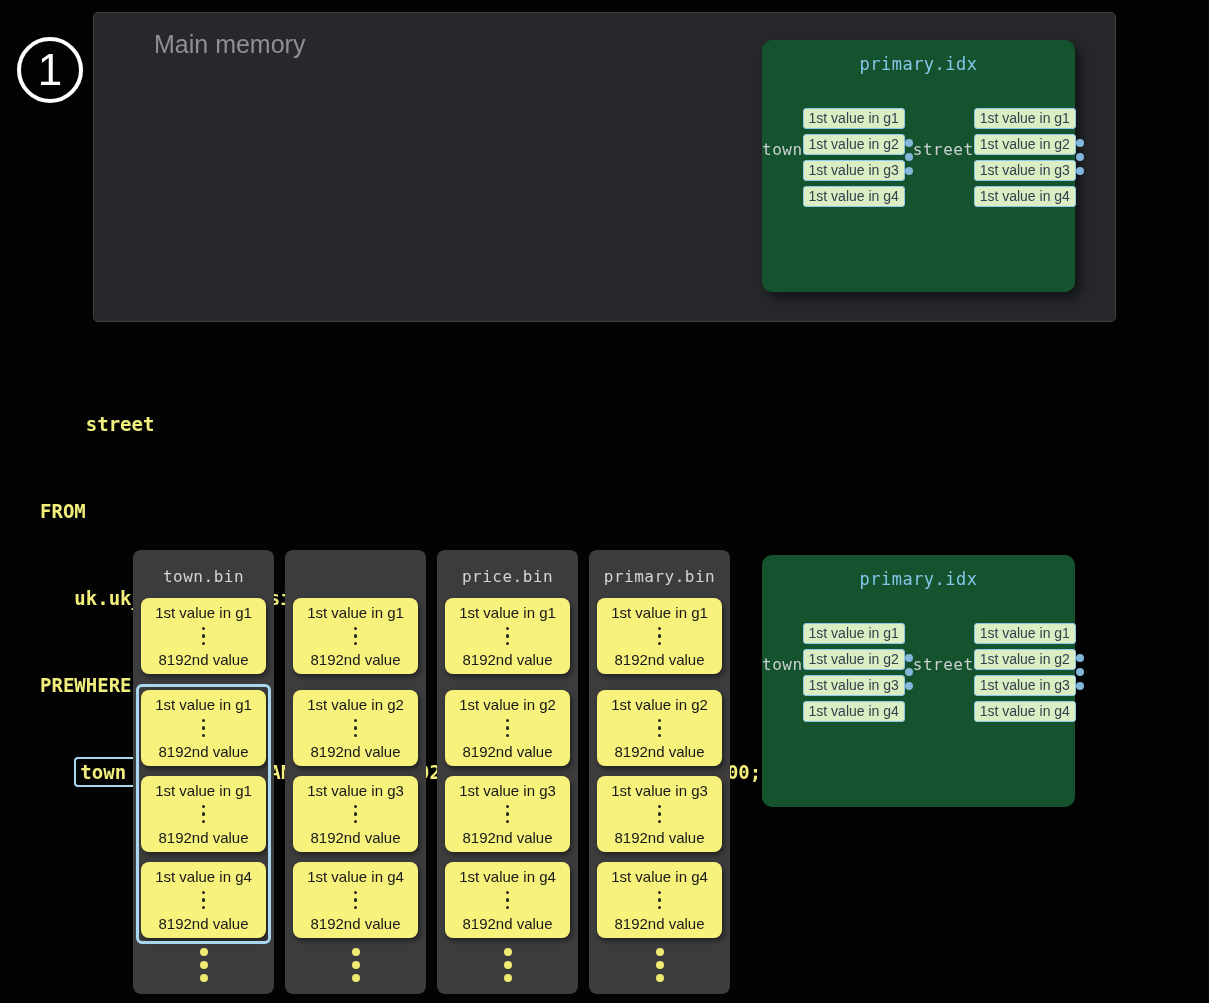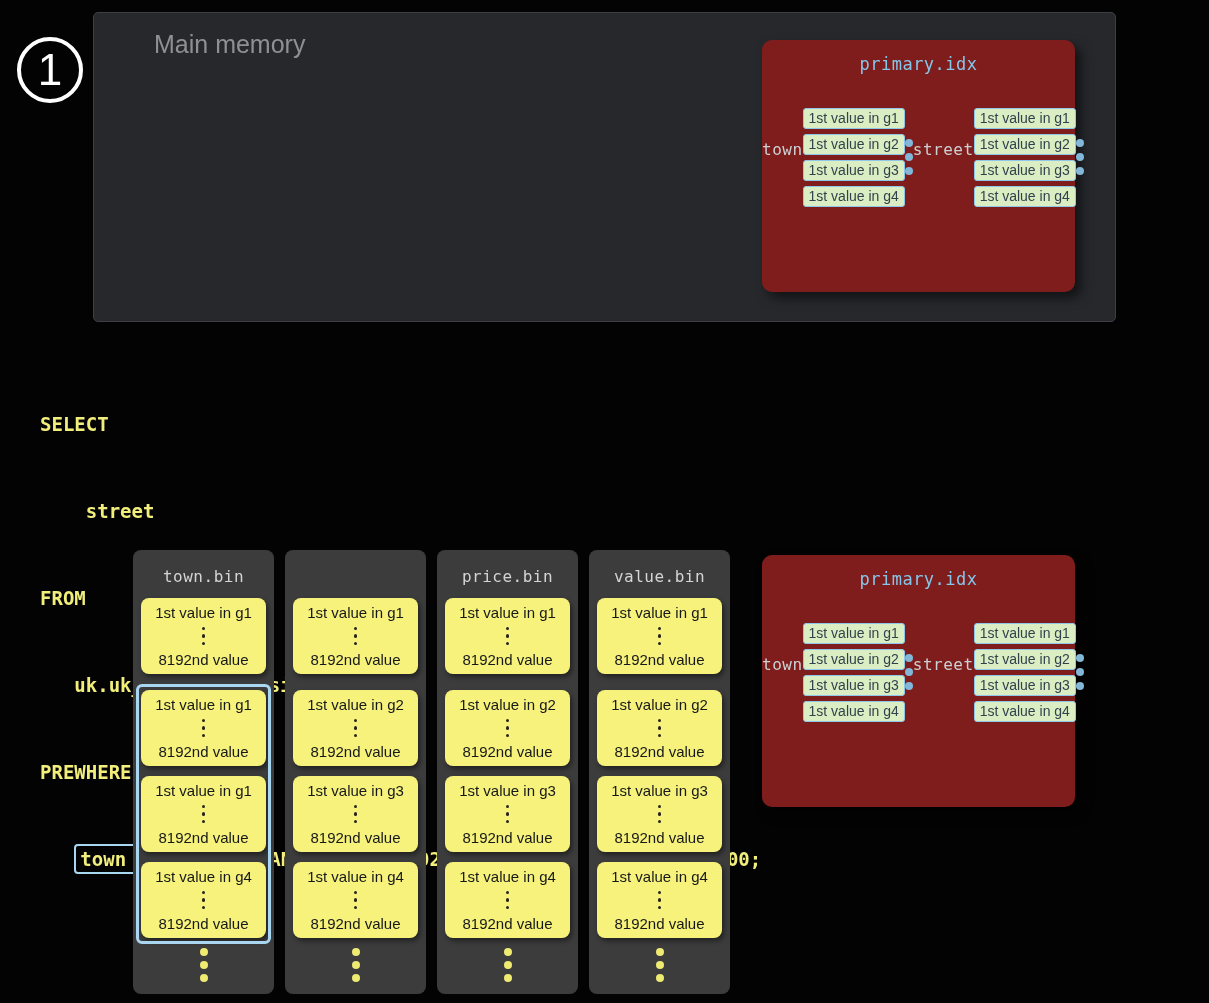--- a/index.html
+++ b/index.html
@@ -10,21 +10,21 @@
   .badge{position:absolute;left:17px;top:37px;width:58px;height:58px;border:4px solid #fff;
          border-radius:50%;color:#fff;display:flex;align-items:center;justify-content:center;
          font-size:44px;font-weight:400;}
 
   
   .membox{position:absolute;left:93px;top:12px;width:1023px;height:310px;background:#26282c;
           border:1px solid #3d3f43;border-radius:5px;box-sizing:border-box;}
   .mem-title{position:absolute;left:24px;top:17px;font-size:25px;color:#8e9093;margin-left:36px;}
 
   
-  .idx-panel{position:absolute;width:313px;height:252px;background:#7f1d1d;border-radius:10px;
+  .idx-panel{position:absolute;width:313px;height:252px;background:#14532d;border-radius:10px;
              box-shadow:6px 6px 12px rgba(0,0,0,.55);}
   .idx-top{left:762px;top:40px;}
   .idx-bottom{left:762px;top:555px;}
   .idx-title{text-align:center;margin-top:14px;font-family:"DejaVu Sans Mono",monospace;
              font-size:17px;color:#85c6ea;letter-spacing:.5px;}
   .idx-cols{display:flex;margin-top:18px;}
   .idx-col{flex:1;display:flex;flex-direction:row;align-items:center;}
   .idx-header{font-family:"DejaVu Sans Mono",monospace;font-size:16px;color:#ccd0d2;letter-spacing:.5px;}
   .idx-chips{margin-top:16px;display:flex;flex-direction:column;gap:5px;align-items:center;}
   .chip{background:#dbeec3;border:1.5px solid #8dc8ea;border-radius:3px;color:#31424c;
@@ -96,21 +96,20 @@
         <div class="bdots">
             <i></i>
             <i></i>
             <i></i>
           </div>
       </div>
     </div>
   </div>
 
   <div class="sql">
-    <div>SELECT</div>
     <div>    street</div>
     <div>FROM</div>
     <div>   uk.uk_price_paid_simple</div>
     <div>PREWHERE</div>
     <div><span>   </span><span class="sqlbox"><span>town = 'LONDON'</span></span><span> AND date &gt; '2024-12-31' AND price &lt; 10_000;</span></div>
   </div>
 
   <div class="bin bin-town">
     <div class="bin-h">town.bin</div>
     <div class="blk blk1">
@@ -240,21 +239,21 @@
       <span>8192nd value</span>
     </div>
     <div class="ydots">
         <i></i>
         <i></i>
         <i></i>
       </div>
   </div>
 
   <div class="bin bin-street">
-    <div class="bin-h">value.bin</div>
+    <div class="bin-h">primary.bin</div>
     <div class="blk blk1">
       <span>1st value in g1</span>
       <span class="vdots">
           <i></i>
           <i></i>
           <i></i>
         </span>
       <span>8192nd value</span>
     </div>
     <div class="blk blk2">

